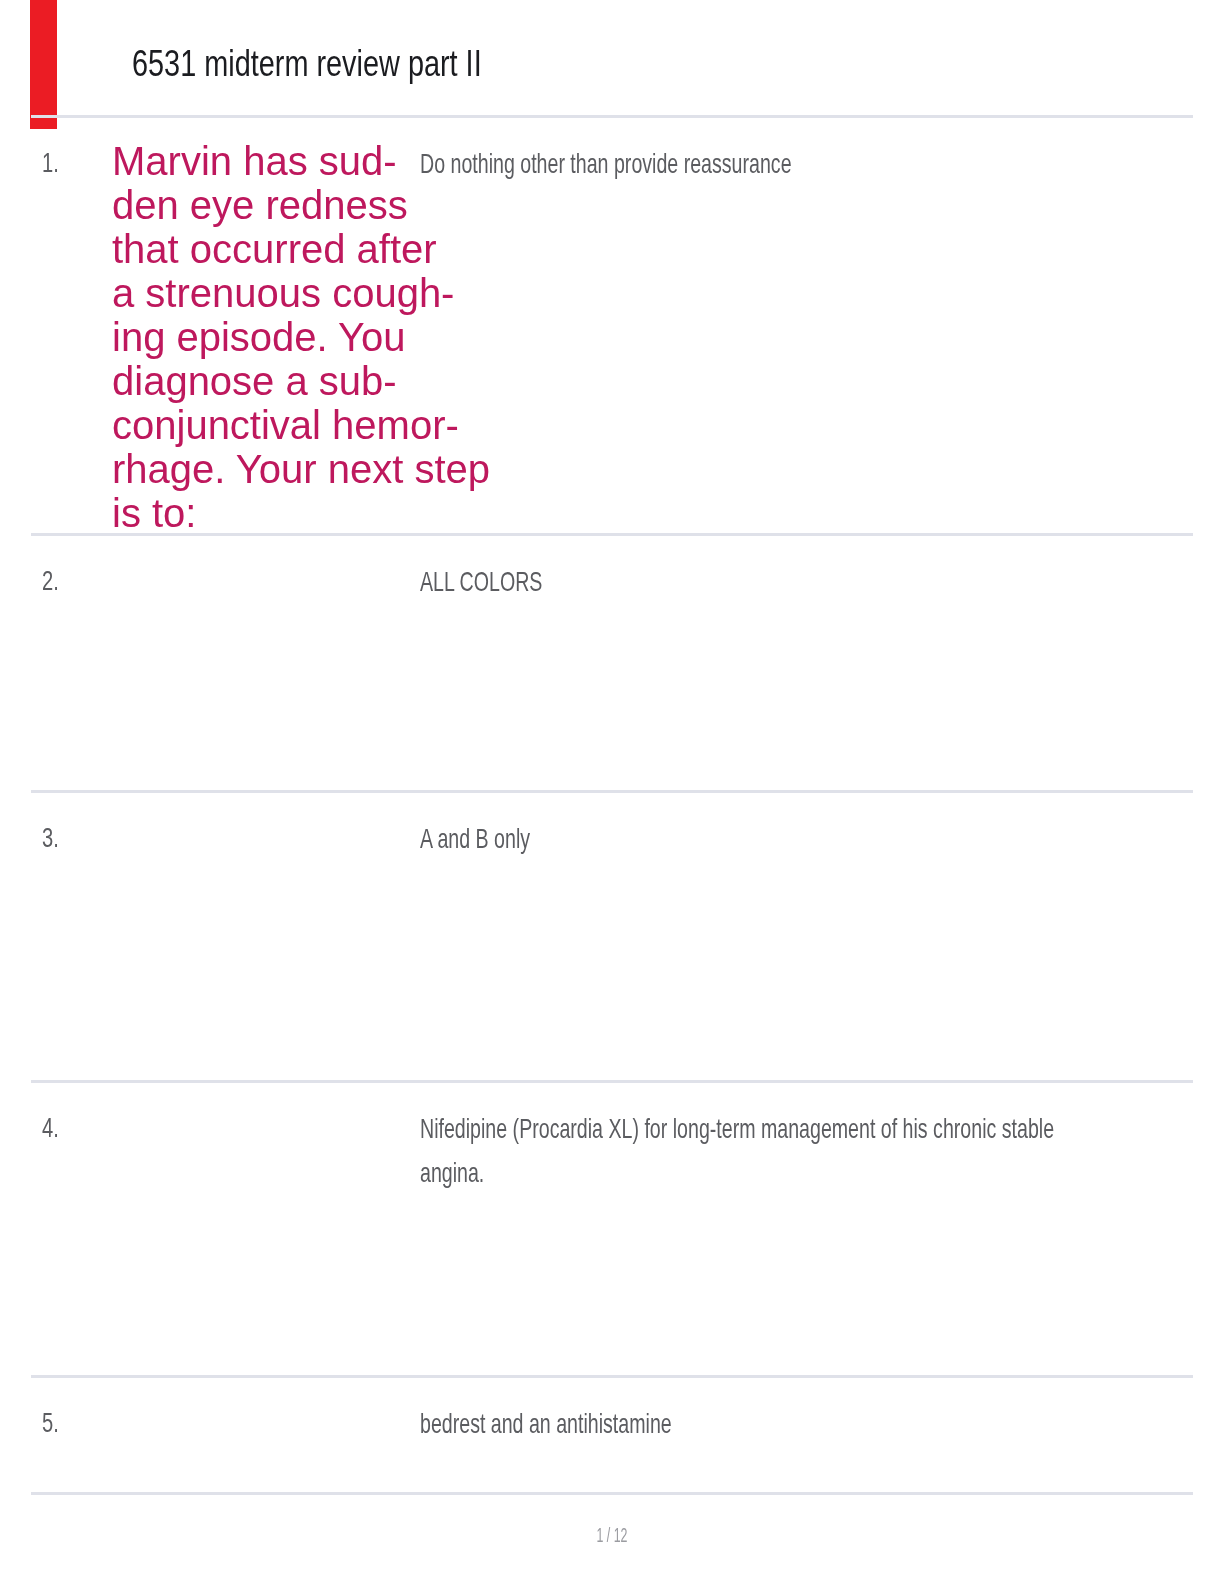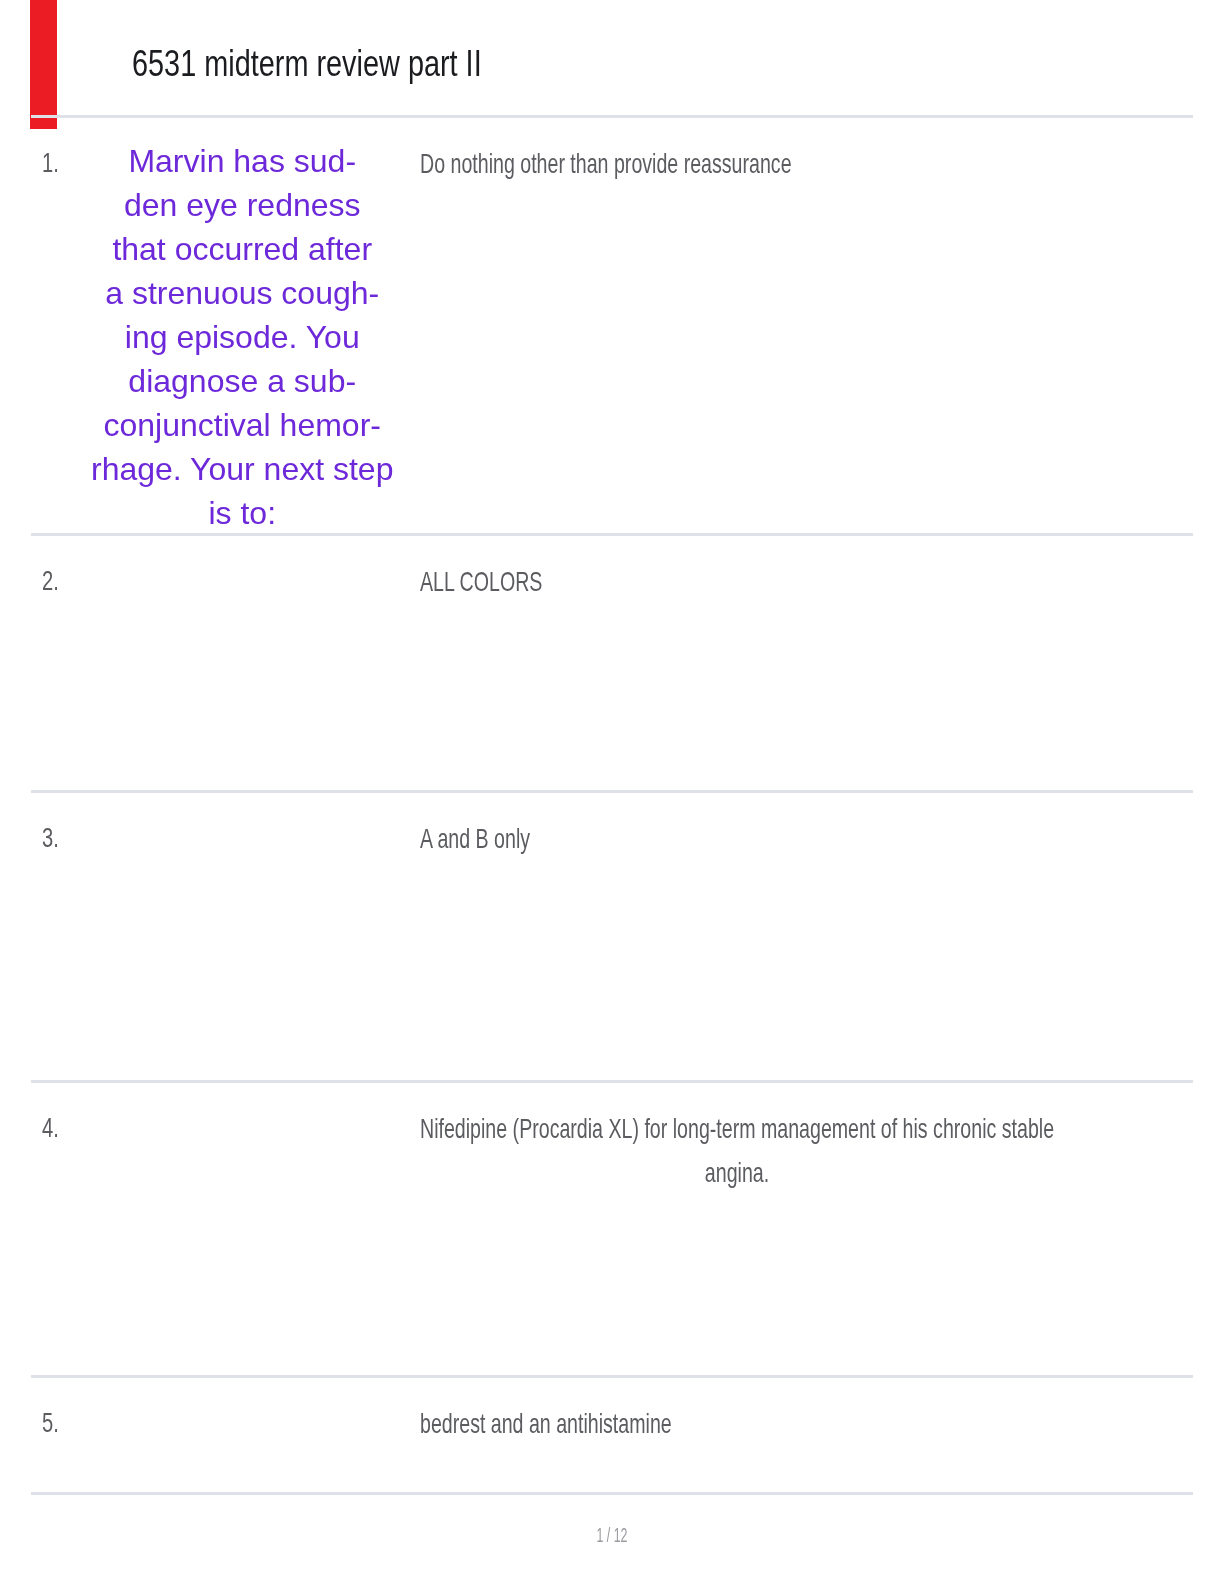--- a/index.html
+++ b/index.html
@@ -7,21 +7,20 @@
     padding: 0;
     background: #ffffff;
   }
   .page {
     position: relative;
     width: 1224px;
     height: 1584px;
     background: #ffffff;
     overflow: hidden;
     font-family: "Liberation Sans", "DejaVu Sans", sans-serif;
-    text-align: center;
   }
 
   
   .red-ribbon {
     position: absolute;
     left: 30px;
     top: 0;
     width: 27px;
     height: 129px;
     background: #eb1c24;
@@ -55,24 +54,24 @@
     left: 42px;
     font-size: 28px;
     line-height: 44px;
     color: #5b5c60;
     transform: scaleX(0.72);
     transform-origin: left top;
     white-space: pre;
   }
   .question {
     position: absolute;
-    left: 91px;
-    font-size: 32px;
+    left: 112px;
+    font-size: 40px;
     line-height: 44px;
-    color: #6d28d9;
+    color: #be185d;
     white-space: pre;
   }
   .answer {
     position: absolute;
     left: 420px;
     font-size: 28px;
     line-height: 44px;
     color: #5b5c60;
     white-space: pre;
     transform: scaleX(0.70);

